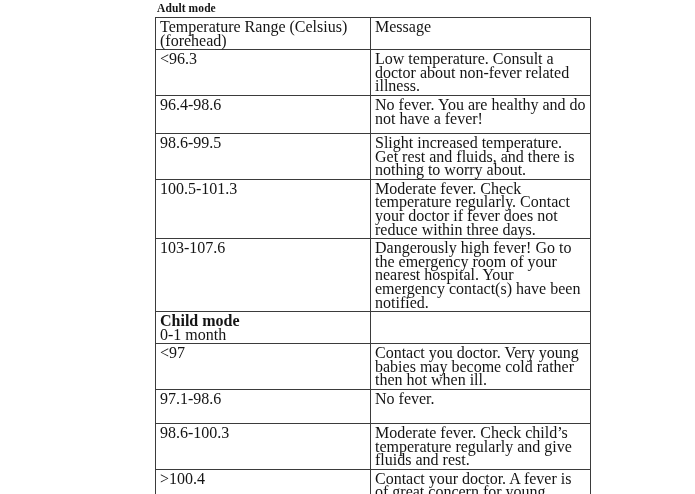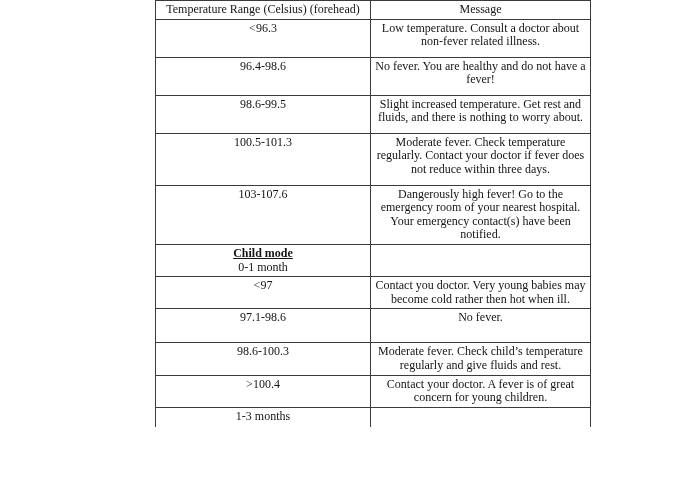--- a/index.html
+++ b/index.html
@@ -51,39 +51,37 @@
   }
 
   table.fever-table col.c-range { width: 215px; }
   table.fever-table col.c-msg   { width: 220px; }
 
   table.fever-table td {
     border: 1.3px solid #3b3b3b;
     vertical-align: top;
     padding: 2px 4px 2px 4px;
     font-family: "Liberation Serif", "DejaVu Serif", serif;
-    font-size: 12px;
+    font-size: 16px;
     line-height: 13.6px;
     color: #141414;
-    text-align: center;
   }
 
   td.range-cell {
     font-size: 11.4px;
   }
 
   td.msg-cell {
     font-size: 11.4px;
   }
 
   
   .cell-bold {
     font-weight: bold;
     display: block;
-    text-decoration: underline;
   }
   .cell-plain {
     display: block;
     font-weight: normal;
   }
 
   
   tr.emphasis td {
     border-width: 1.8px;
     margin-top: 8px;
@@ -94,20 +92,21 @@
     border-bottom: none;
   }
 </style>
 </head>
 <body>
 
 <div id="page">
 
   <div class="doc-block">
 
+    <div class="section-heading">Adult mode</div>
 
     <table class="fever-table">
       <colgroup>
         <col class="c-range">
         <col class="c-msg">
       </colgroup>
       <tbody>
 
         <tr>
           <td class="range-cell">Temperature Range (Celsius) (forehead)</td>

